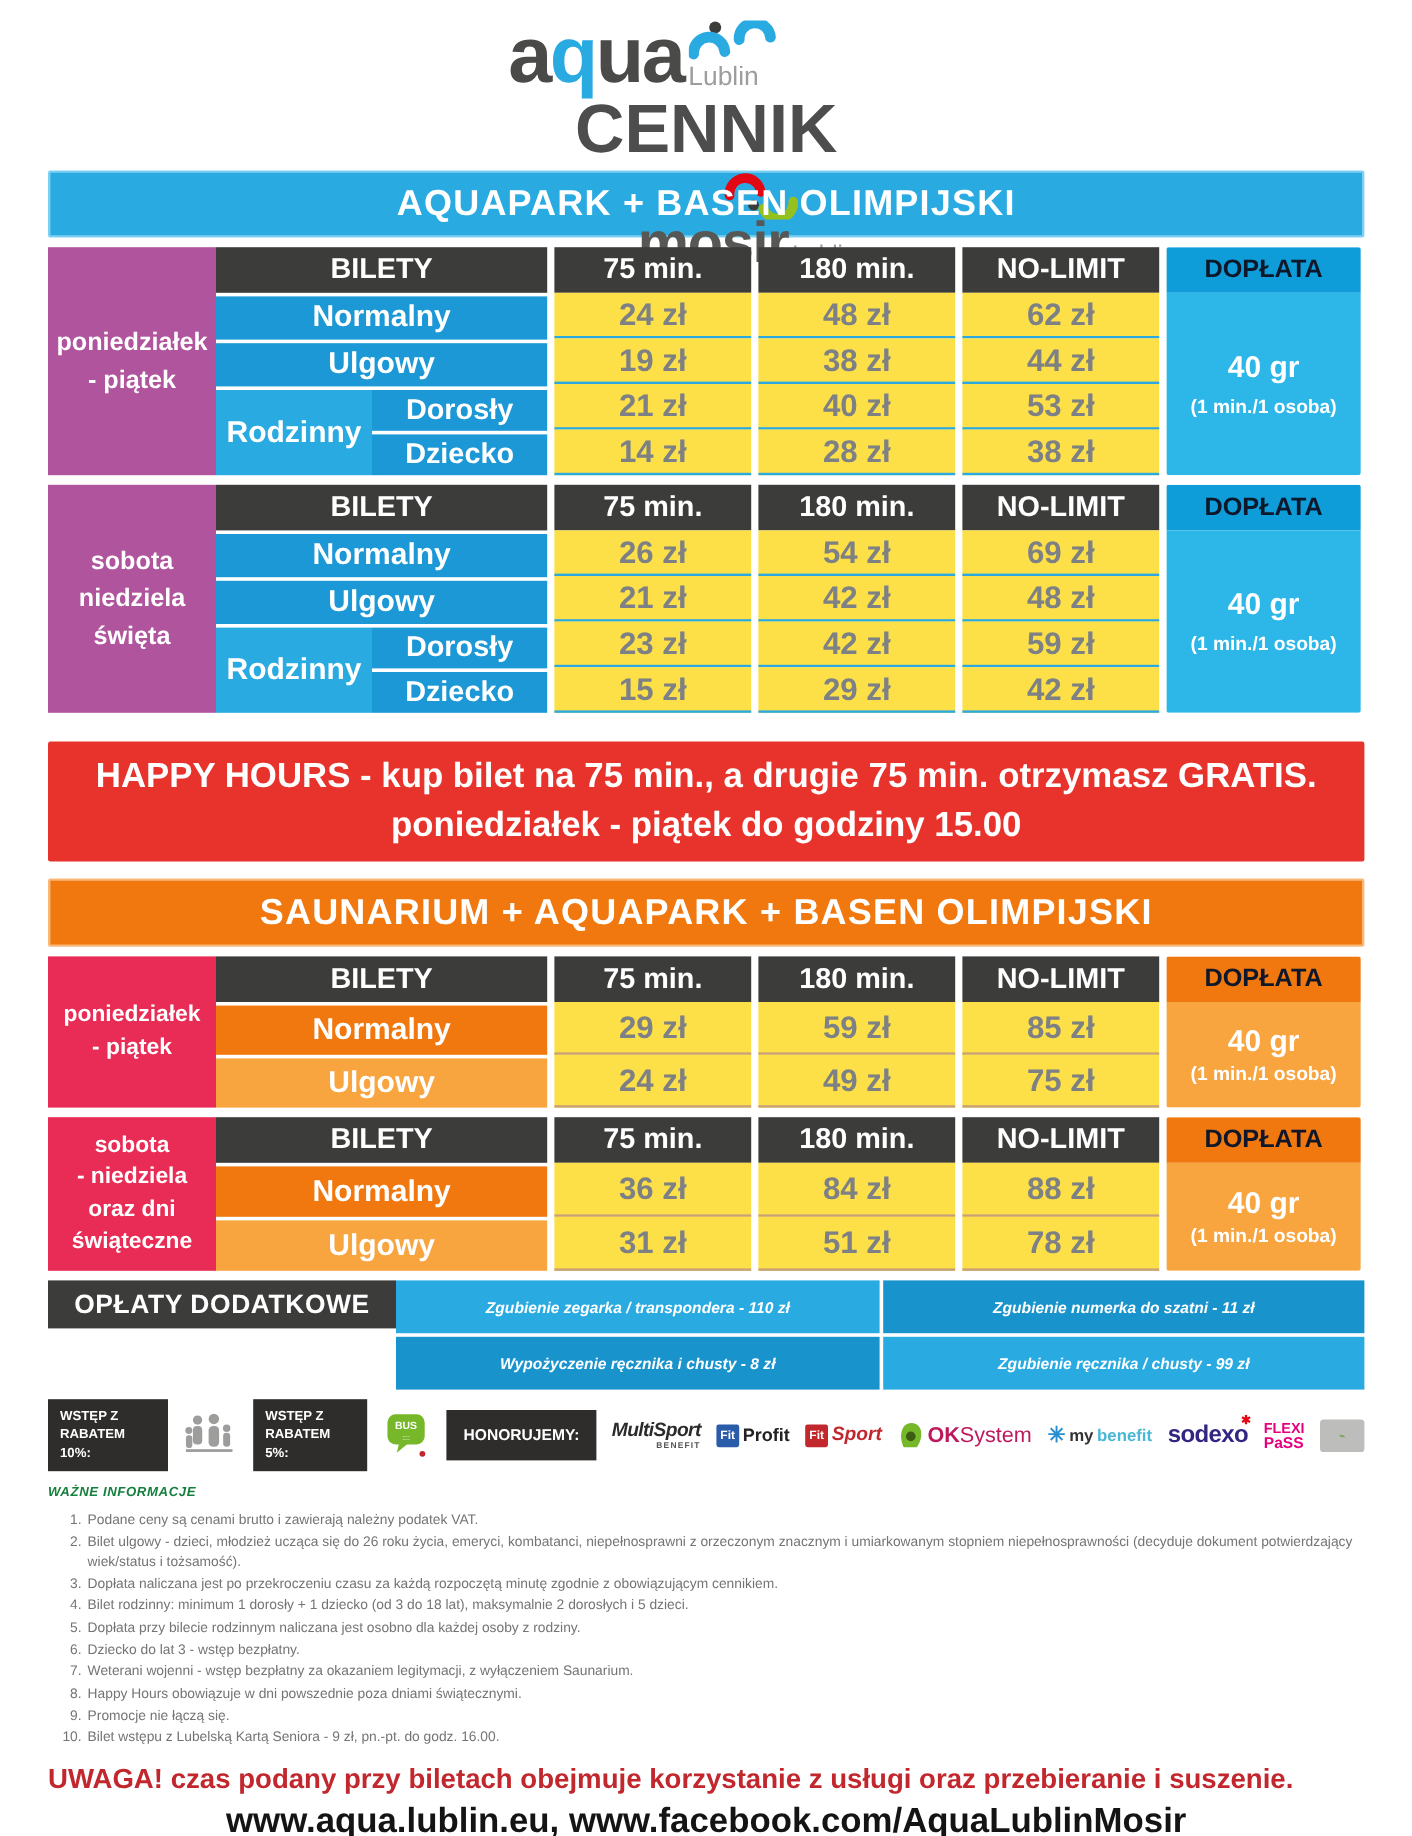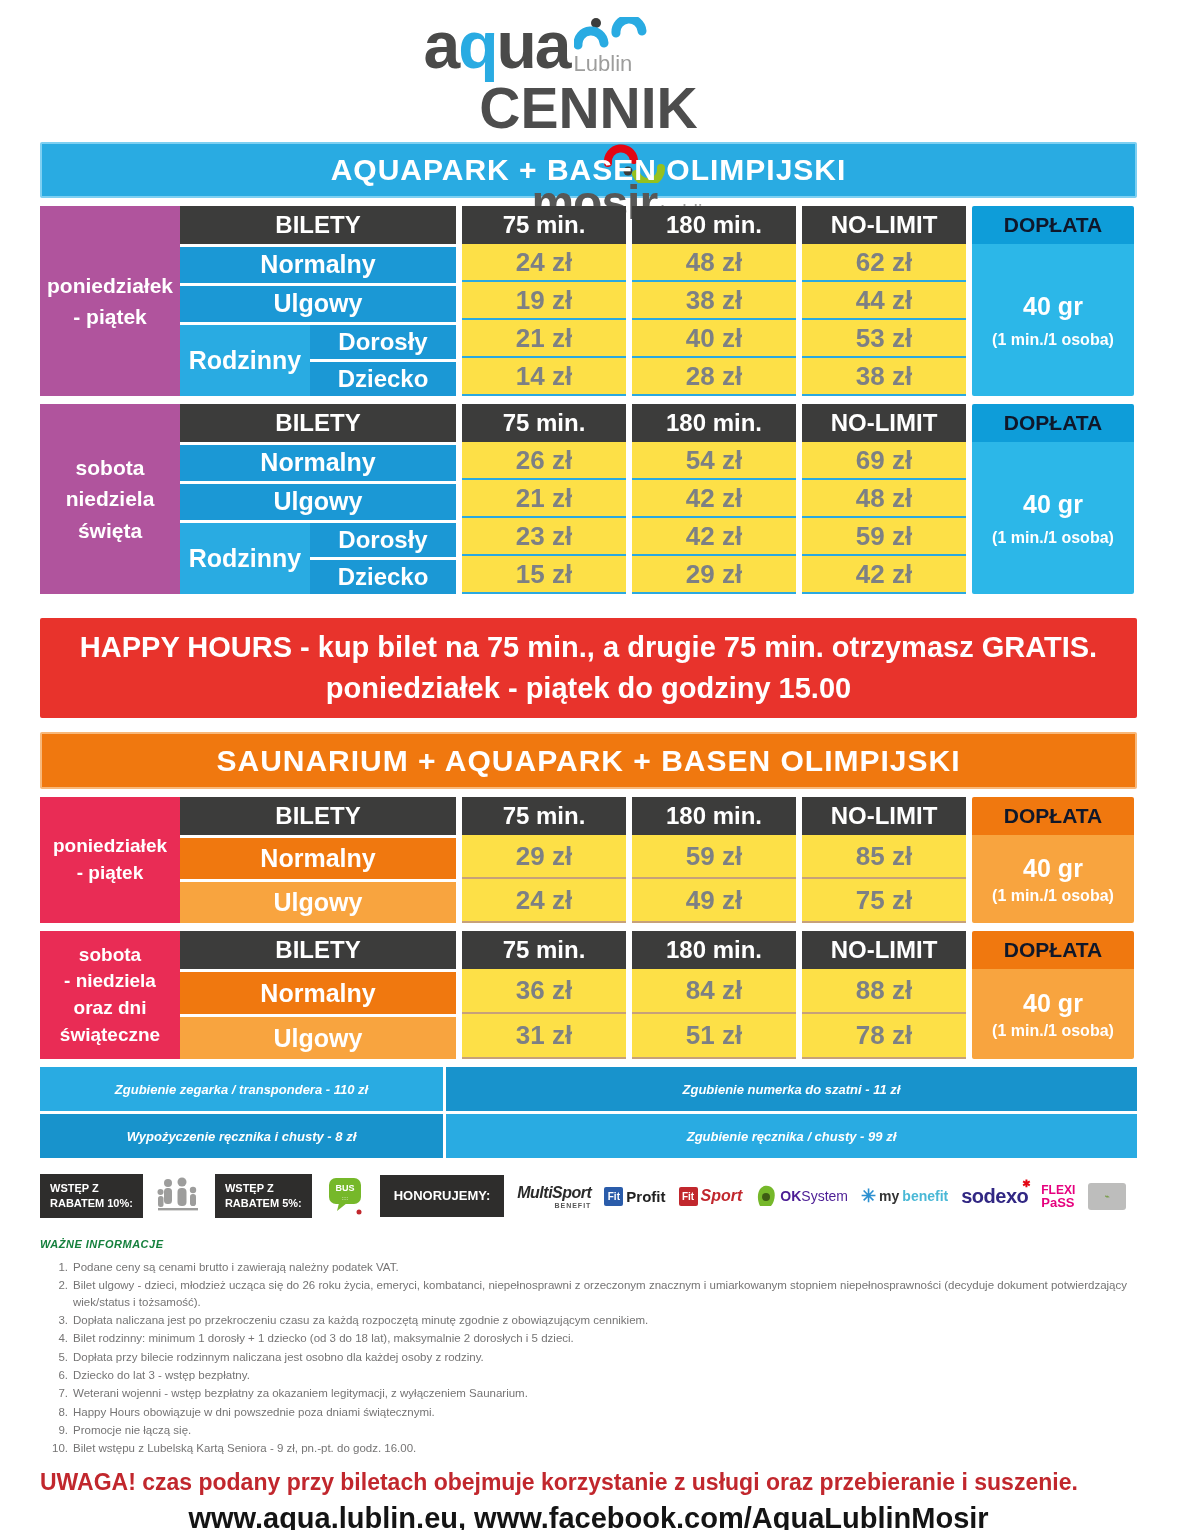--- a/index.html
+++ b/index.html
@@ -84,21 +84,21 @@
   .pbox { background:#2E2D2C; color:#fff; font-size:11px; font-weight:bold; line-height:1.4;
           padding:7px 10px; white-space:pre-line; }
   .pbox-h { font-size:13px; padding:12px 14px; }
   .plogo { display:flex; align-items:center; gap:3px; }
   .ms { display:flex; flex-direction:column; align-items:flex-end; }
   .ms-main { font-size:16px; font-weight:bold; font-style:italic; color:#2B2B2B; letter-spacing:-0.5px; }
   .ms-sub { font-size:7px; font-weight:bold; color:#555; letter-spacing:1px; }
   .fitsq { width:19px; height:19px; color:#fff; font-size:10px; font-weight:bold; display:flex; align-items:center; justify-content:center; border-radius:2px; }
   .fp-sq { background:#2A5CAA; } .fp-txt { font-size:15px; font-weight:bold; color:#222; }
   .fs-sq { background:#C1272D; } .fs-txt { font-size:16px; font-weight:bold; font-style:italic; color:#C1272D; }
-  .ok-txt { font-size:14px; color:#4c1d95; } .ok-txt b { font-weight:bold; }
+  .ok-txt { font-size:18px; color:#be185d; } .ok-txt b { font-weight:bold; }
   .mb-star { color:#2A8FD0; font-size:18px; font-weight:bold; }
   .mb-my { font-size:14px; font-weight:bold; color:#333; } .mb-ben { font-size:14px; color:#49B8D6; font-weight:bold; }
   .sdx { position:relative; font-size:20px; font-weight:bold; color:#312783; letter-spacing:-0.5px; }
   .sdx-star { position:absolute; top:-7px; right:-2px; font-size:10px; color:#E30613; font-weight:bold; }
   .flexi { display:flex; flex-direction:column; line-height:1; color:#E6007E; font-weight:bold; }
   .flexi .f1 { font-size:12px; } .flexi .f2 { font-size:13px; }
   .graycard { width:38px; height:27px; background:#BDBDBC; border-radius:3px; display:flex; align-items:center; justify-content:center; }
   .graycard span { font-size:8px; color:#7a9e4e; font-weight:bold; }
 
   
@@ -304,20 +304,21 @@
     <div class="doplata">
       <div class="dp-header">DOPŁATA</div>
       <div class="dp-body">
         <div class="dp-val">40 gr</div>
         <div class="dp-note">(1 min./1 osoba)</div>
       </div>
     </div>
   </div>
 
   <div class="oplaty">
+    <div class="oplaty-label">OPŁATY DODATKOWE</div>
     <div class="oplaty-grid">
       <div class="op op-light">Zgubienie zegarka / transpondera - 110 zł</div>
       <div class="op op-dark">Zgubienie numerka do szatni - 11 zł</div>
       <div class="op op-dark">Wypożyczenie ręcznika i chusty - 8 zł</div>
       <div class="op op-light">Zgubienie ręcznika / chusty - 99 zł</div>
     </div>
   </div>
 
   <div class="partners">
     <div class="pbox">WSTĘP Z

